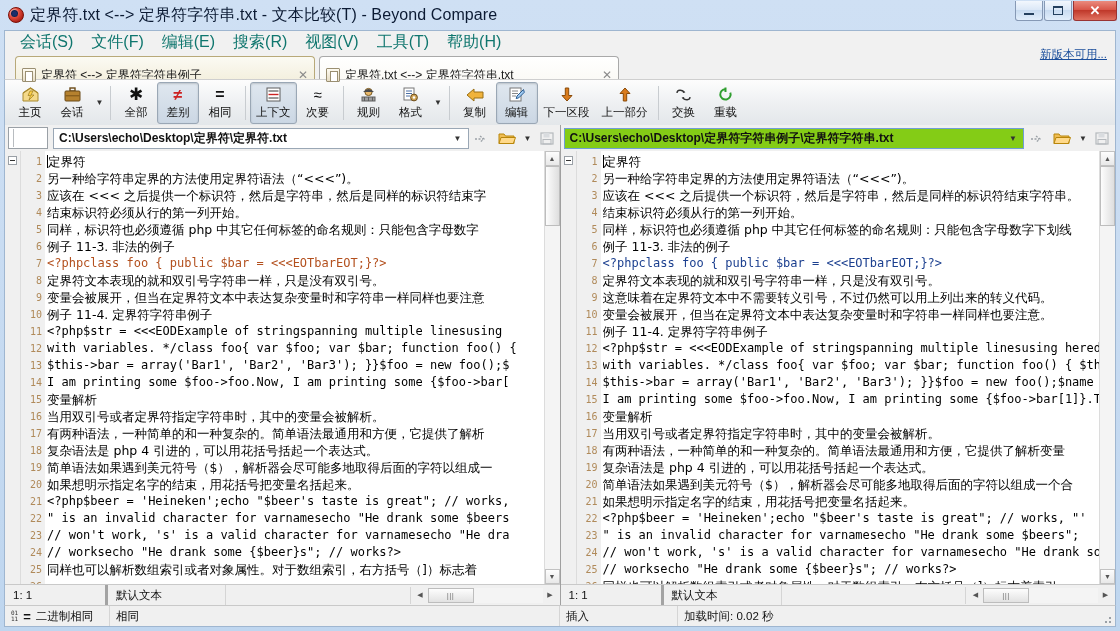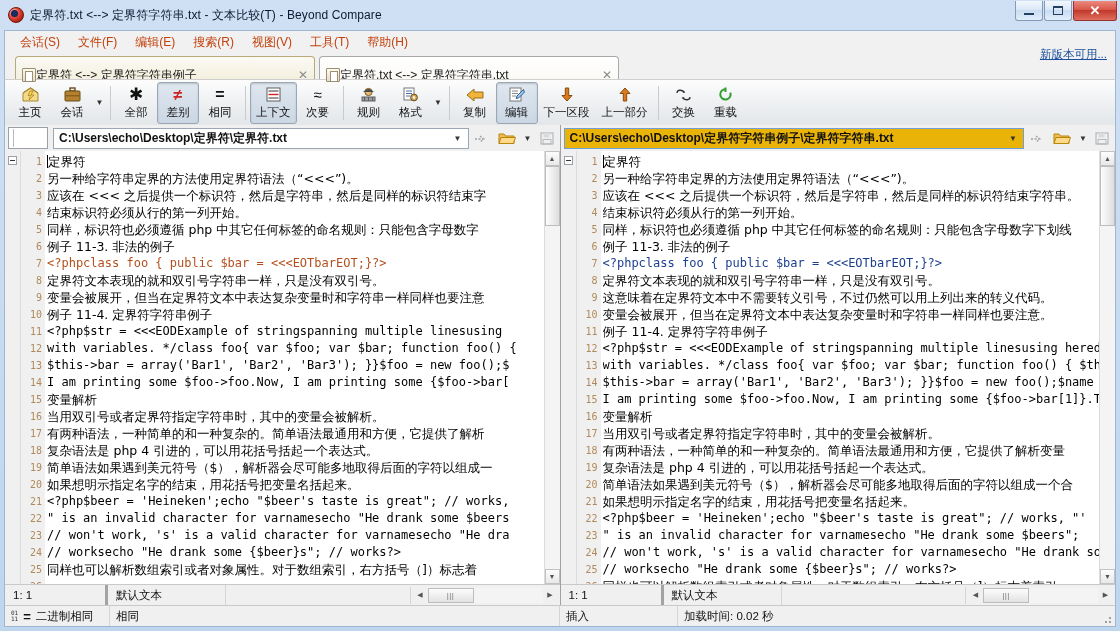--- a/index.html
+++ b/index.html
@@ -31,21 +31,21 @@
     margin-right: 6px;
     position: relative;
   }
   .app-icon::after {
     content: ""; position: absolute; left: 3px; top: 3px;
     width: 5px; height: 5px; border-radius: 50%;
     background: #1b2f6b;
     box-shadow: 0 0 0 1px #12214d;
   }
   .title-text {
-    font-size: 12px; color: #0b1a33;
+    font-size: 16px; color: #0b1a33;
     white-space: nowrap; letter-spacing: .1px;
   }
   .winbtns {
     position: absolute; right: 3px; top: 1px;
     display: flex; gap: 1px;
   }
   .winbtn {
     width: 28px; height: 20px;
     border: 1px solid #8699b5;
     border-top: none;
@@ -68,21 +68,21 @@
     height: 24px; flex: none;
     margin: 0 4px;
     background: #f1f1f1;
     border: 1px solid #9fb6d0;
     border-bottom: none;
     display: flex; align-items: center;
     padding: 0 6px;
     position: relative;
   }
   .menuitem {
-    font-size: 12px; color: #c2410c;
+    font-size: 16px; color: #0f766e;
     padding: 2px 9px 3px 9px;
     white-space: nowrap;
     cursor: default;
   }
   .newver {
     position: absolute; right: 8px; top: 16px;
     font-size: 11.5px; color: #1b4e9b;
     text-decoration: underline; cursor: pointer;
   }
 
@@ -91,21 +91,21 @@
     flex: none; height: 25px;
     margin: 0 4px;
     background: #f1f1f1;
     border-left: 1px solid #9fb6d0;
     border-right: 1px solid #9fb6d0;
     display: flex; align-items: flex-end;
     padding-left: 10px; gap: 4px;
   }
   .tab {
     height: 23px; min-width: 300px;
-    display: flex; align-items: center; 
+    display: flex; align-items: center; gap: 5px;
     padding: 14px 6px 0 6px;
     border: 1px solid #b8a979;
     border-bottom: none;
     border-radius: 4px 4px 0 0;
     background: linear-gradient(to bottom, #fbfaf3 0%, #f4f0df 100%);
     font-size: 12px; color: #1a1a1a;
     white-space: nowrap; cursor: default;
   }
   .tab.active {
     background: linear-gradient(to bottom, #ffffff 0%, #fbfaf6 100%);
@@ -188,21 +188,21 @@
     width: 1px; background: #b8bcc0;
   }
   .pathfield {
     flex: 1; height: 21px; min-width: 0;
     border: 1px solid #9aa7b5;
     background: #fff;
     display: flex; align-items: center;
     padding: 0 2px 0 5px;
     font-size: 12px; color: #111; font-weight: bold;
   }
-  .pathfield.focused { background: #eab308; border-color: #6f9fd4; }
+  .pathfield.focused { background: #84cc16; border-color: #6f9fd4; }
   .pathfield .ptext { flex: 1; overflow: hidden; white-space: nowrap; }
   .pathfield .pcaret { font-size: 8px; color: #333; padding: 0 4px; }
   .ptool {
     width: 20px; height: 21px; flex: none;
     display: flex; align-items: center; justify-content: center;
     font-size: 13px; color: #6e7073;
   }
   .ptool.folder { color: #e8a52a; font-size: 14px; width: 24px; }
   .ptool.caret { width: 12px; font-size: 8px; color: #333; }
   .ptool.save { color: #9aa0a6; }

